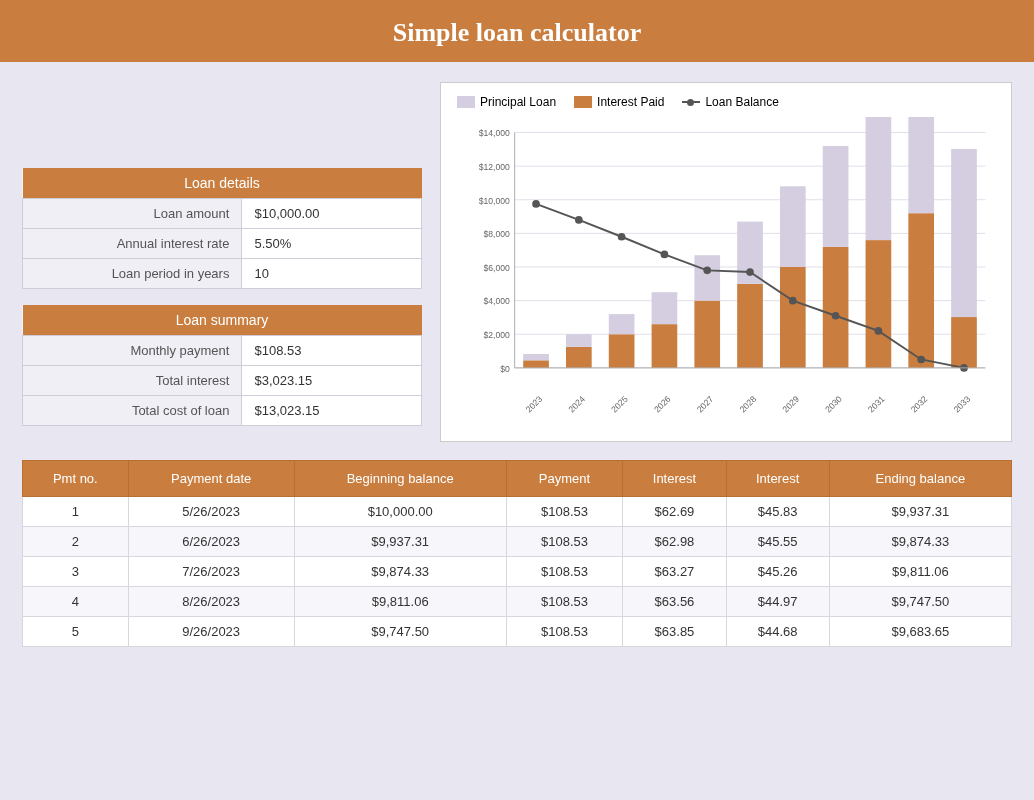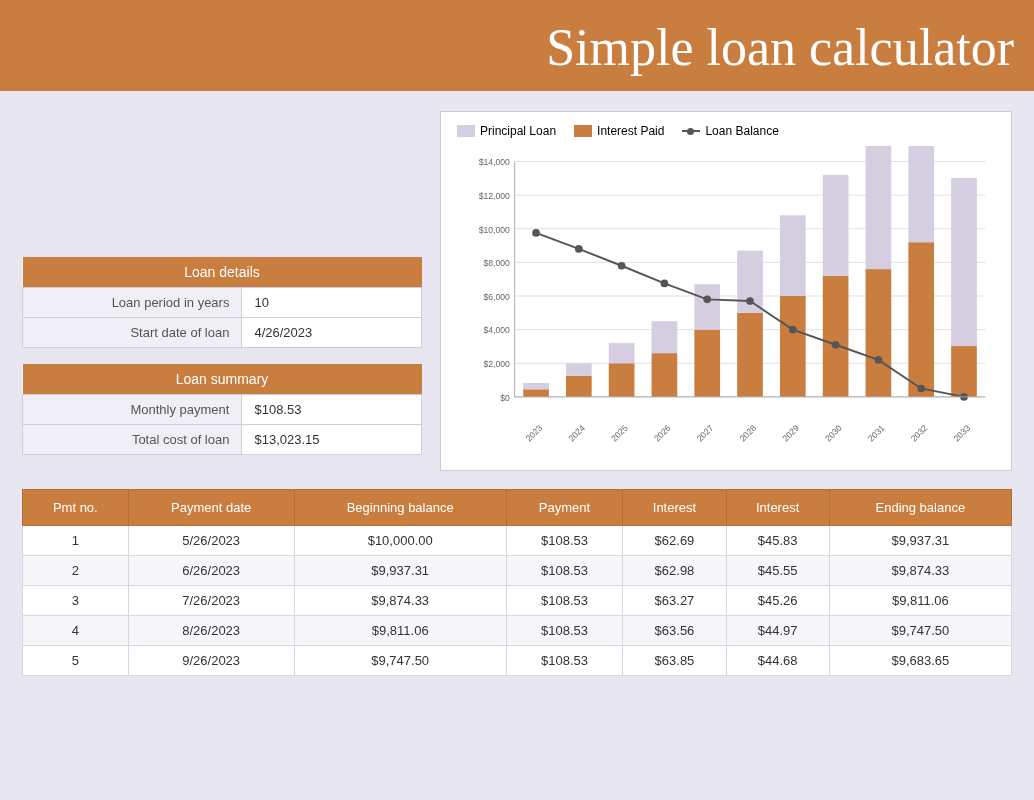--- a/index.html
+++ b/index.html
@@ -19,25 +19,24 @@
     }
 
     
     .header {
       background: #c97d3e;
       text-align: center;
       padding: 18px 20px 14px;
       margin-bottom: 20px;
     }
     .header h1 {
-      font-size: 52px;
+      font-size: 26px;
       color: #fff;
-      font-weight: 400;
+      font-weight: 700;
       font-family: 'Georgia', serif;
-      text-align: right;
     }
 
     
     .top-section {
       display: flex;
       flex-direction: row;
       gap: 18px;
       padding: 0 22px;
       margin-bottom: 18px;
       align-items: flex-end;
@@ -178,41 +177,49 @@
 
     <div class="left-panel">
 
       <table class="loan-table">
         <thead>
           <tr class="section-header-row">
             <td colspan="2" class="section-header">Loan details</td>
           </tr>
         </thead>
         <tbody id="loan-details-body">
+        <tr>
+              <td>Loan amount</td>
+              <td>$10,000.00</td>
+            </tr>
+            <tr>
+              <td>Annual interest rate</td>
+              <td>5.50%</td>
+            </tr>
             <tr>
               <td>Loan period in years</td>
               <td>10</td>
-            </tr>
-            <tr>
-              <td>Start date of loan</td>
-              <td>4/26/2023</td>
             </tr>
           </tbody>
       </table>
 
       <table class="loan-table">
         <thead>
           <tr class="section-header-row">
             <td colspan="2" class="section-header">Loan summary</td>
           </tr>
         </thead>
         <tbody id="loan-summary-body">
         <tr>
               <td>Monthly payment</td>
               <td>$108.53</td>
+            </tr>
+            <tr>
+              <td>Total interest</td>
+              <td>$3,023.15</td>
             </tr>
             <tr>
               <td>Total cost of loan</td>
               <td>$13,023.15</td>
             </tr>
           </tbody>
       </table>
 
     </div>
 

